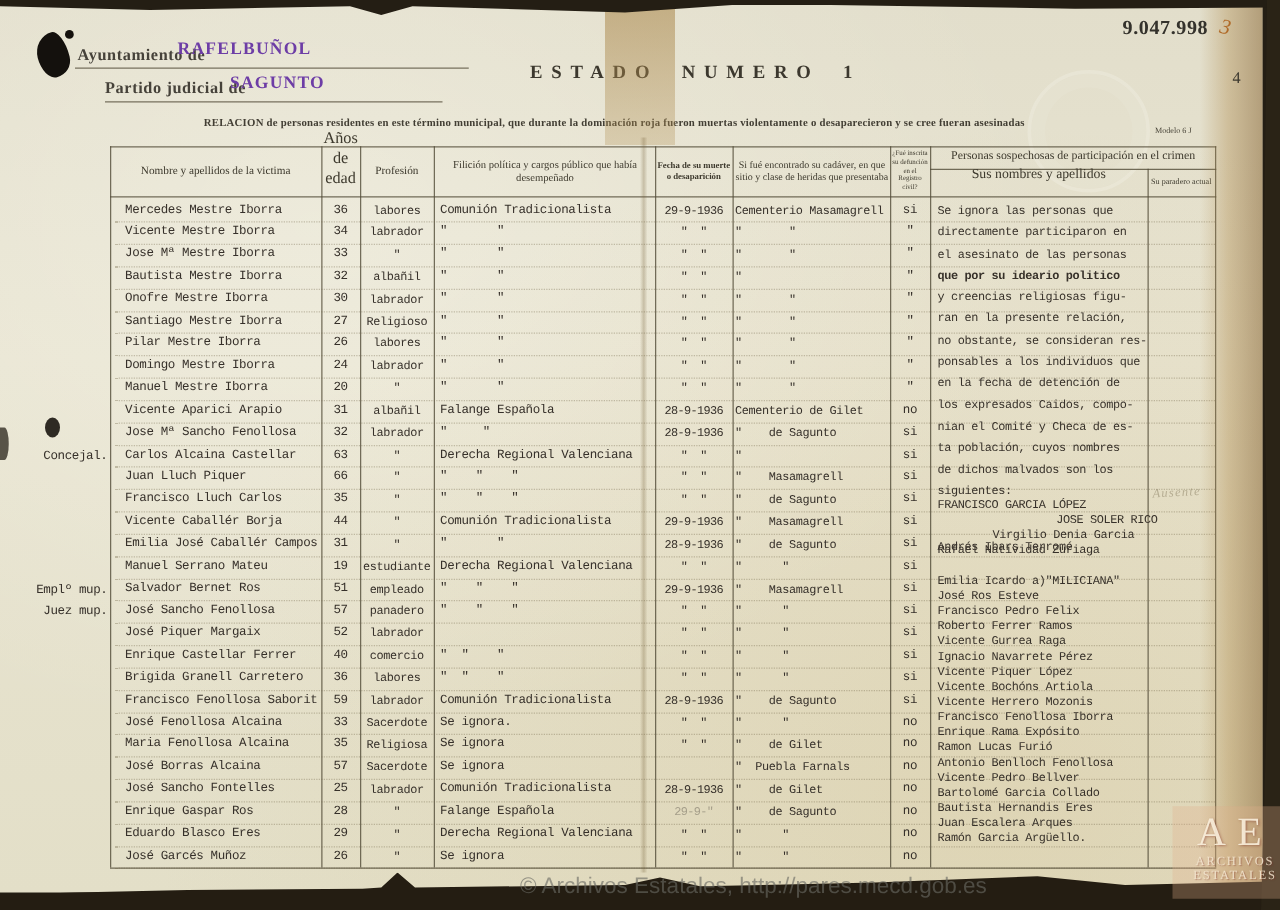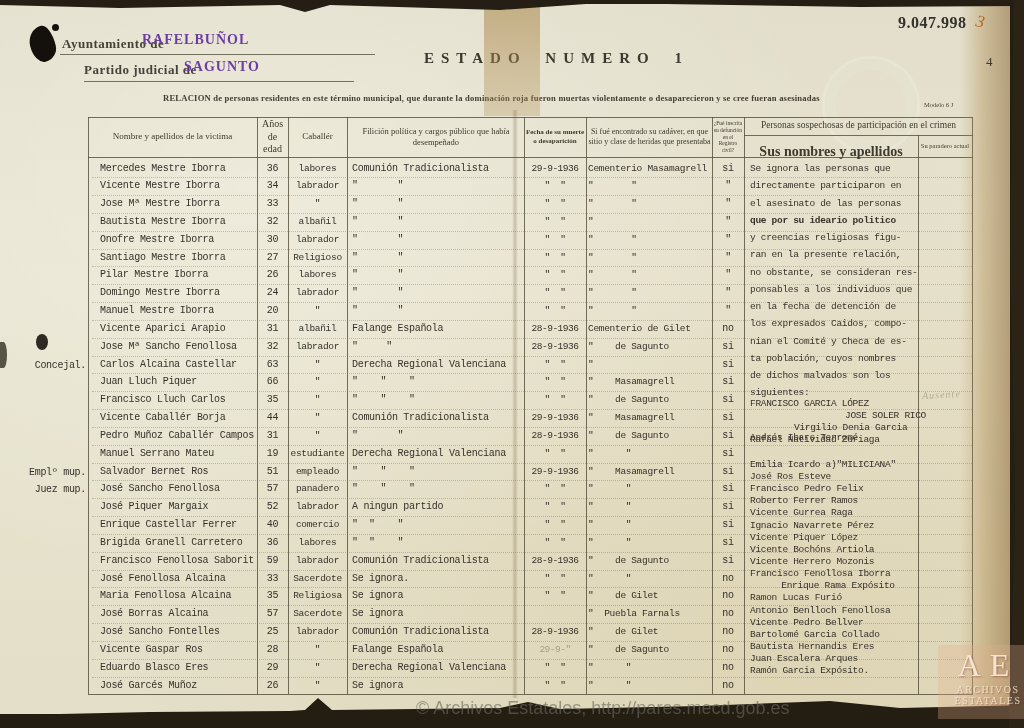--- a/index.html
+++ b/index.html
@@ -115,28 +115,28 @@
     <div class="vline" style="left:288px;"></div>
     <div class="vline" style="left:347px;"></div>
     <div class="vline" style="left:524px;"></div>
     <div class="vline" style="left:586px;"></div>
     <div class="vline" style="left:712px;"></div>
     <div class="vline" style="left:744px;"></div>
     <div class="vline" style="left:918px;top:131px;height:559px;"></div>
     <div class="vline" style="left:972px;"></div>
 
     <div class="th" style="left:92px;top:113px;width:161px;height:40px;font-size:9px;">Nombre y apellidos de la victima</div>
-    <div class="th" style="left:258px;top:113px;width:29px;height:40px;font-size:10px;">Años de edad</div>
-    <div class="th" style="left:289px;top:113px;width:57px;height:40px;font-size:9px;">Caballér</div>
+    <div class="th" style="left:258px;top:102px;width:29px;height:40px;font-size:13px;">Años de edad</div>
+    <div class="th" style="left:289px;top:113px;width:57px;height:40px;font-size:9px;">Profesión</div>
     <div class="th" style="left:352px;top:113px;width:168px;height:40px;font-size:8.5px;">Filición política y cargos público que había desempeñado</div>
     <div class="th" style="left:525px;top:113px;width:60px;height:40px;font-size:7px;font-weight:bold;">Fecha de su muerte o desaparición</div>
     <div class="th" style="left:588px;top:113px;width:123px;height:40px;font-size:8px;">Si fué encontrado su cadáver, en que sitio y clase de heridas que presentaba</div>
     <div class="th" style="left:713px;top:113px;width:30px;height:40px;font-size:5.5px;">¿Fué inscrita su defunción en el Registro civil?</div>
     <div class="th" style="left:744px;top:113px;width:229px;height:18px;font-size:9.5px;">Personas sospechosas de participación en el crimen</div>
-    <div class="th" style="left:748px;top:137px;width:166px;height:22px;font-size:14px;font-weight:bold;">Sus nombres y apellidos</div>
+    <div class="th" style="left:748px;top:125px;width:166px;height:22px;font-size:11px;font-weight:normal;">Sus nombres y apellidos</div>
     <div class="th" style="left:918px;top:131px;width:54px;height:22px;font-size:6.5px;">Su paradero actual</div>
 
     <div id="rows">
         <div class="trow" style="top: 155.5px;">
           <span class="leader"></span>
           <span class="cell c-name">Mercedes Mestre Iborra</span>
           <span class="cell c-age">36</span>
           <span class="cell c-prof">labores</span>
           <span class="cell c-fil">Comunión Tradicionalista</span>
           <span class="cell c-date">29-9-1936</span>
@@ -279,21 +279,21 @@
           <span class="cell c-name">Vicente Caballér Borja</span>
           <span class="cell c-age">44</span>
           <span class="cell c-prof">"</span>
           <span class="cell c-fil">Comunión Tradicionalista</span>
           <span class="cell c-date">29-9-1936</span>
           <span class="cell c-site">"    Masamagrell</span>
           <span class="cell c-reg">si</span>
         </div>
         <div class="trow" style="top: 422.95px;">
           <span class="leader"></span>
-          <span class="cell c-name">Pedro Muñoz Caballér Campos</span>
+          <span class="cell c-name">Emilia José Caballér Campos</span>
           <span class="cell c-age">31</span>
           <span class="cell c-prof">"</span>
           <span class="cell c-fil">"       "</span>
           <span class="cell c-date">28-9-1936</span>
           <span class="cell c-site">"    de Sagunto</span>
           <span class="cell c-reg">si</span>
         </div>
         <div class="trow" style="top: 440.78px;">
           <span class="leader"></span>
           <span class="cell c-name">Manuel Serrano Mateu</span>
@@ -324,21 +324,20 @@
           <span class="cell c-date">"  "</span>
           <span class="cell c-site">"      "</span>
           <span class="cell c-reg">si</span>
         </div>
         <div class="margin-note" style="top: 478.44px;">Juez mup.</div>
         <div class="trow" style="top: 494.27px;">
           <span class="leader"></span>
           <span class="cell c-name">José Piquer Margaix</span>
           <span class="cell c-age">52</span>
           <span class="cell c-prof">labrador</span>
-          <span class="cell c-fil">A ningun partido</span>
           <span class="cell c-date">"  "</span>
           <span class="cell c-site">"      "</span>
           <span class="cell c-reg">si</span>
         </div>
         <div class="trow" style="top: 512.1px;">
           <span class="leader"></span>
           <span class="cell c-name">Enrique Castellar Ferrer</span>
           <span class="cell c-age">40</span>
           <span class="cell c-prof">comercio</span>
           <span class="cell c-fil">"  "    "</span>
@@ -401,21 +400,21 @@
           <span class="cell c-name">José Sancho Fontelles</span>
           <span class="cell c-age">25</span>
           <span class="cell c-prof">labrador</span>
           <span class="cell c-fil">Comunión Tradicionalista</span>
           <span class="cell c-date">28-9-1936</span>
           <span class="cell c-site">"    de Gilet</span>
           <span class="cell c-reg">no</span>
         </div>
         <div class="trow" style="top: 636.91px;">
           <span class="leader"></span>
-          <span class="cell c-name">Vicente Gaspar Ros</span>
+          <span class="cell c-name">Enrique Gaspar Ros</span>
           <span class="cell c-age">28</span>
           <span class="cell c-prof">"</span>
           <span class="cell c-fil">Falange Española</span>
           <span class="cell c-date faint">29-9-"</span>
           <span class="cell c-site">"    de Sagunto</span>
           <span class="cell c-reg">no</span>
         </div>
         <div class="trow" style="top: 654.74px;">
           <span class="leader"></span>
           <span class="cell c-name">Eduardo Blasco Eres</span>
@@ -461,28 +460,28 @@
         <div class="sus-line" style="top: 454.75px;">Emilia Icardo a)"MILICIANA"</div>
         <div class="sus-line" style="top: 466.9px;">José Ros Esteve</div>
         <div class="sus-line" style="top: 479.05px;">Francisco Pedro Felix</div>
         <div class="sus-line" style="top: 491.2px;">Roberto Ferrer Ramos</div>
         <div class="sus-line" style="top: 503.35px;">Vicente Gurrea Raga</div>
         <div class="sus-line" style="top: 515.5px;">Ignacio Navarrete Pérez</div>
         <div class="sus-line" style="top: 527.65px;">Vicente Piquer López</div>
         <div class="sus-line" style="top: 539.8px;">Vicente Bochóns Artiola</div>
         <div class="sus-line" style="top: 551.95px;">Vicente Herrero Mozonis</div>
         <div class="sus-line" style="top: 564.1px;">Francisco Fenollosa Iborra</div>
-        <div class="sus-line" style="top: 576.25px; text-align: center;">Enrique Rama Expósito</div>
+        <div class="sus-line" style="top: 576.25px;">Enrique Rama Expósito</div>
         <div class="sus-line" style="top: 588.4px;">Ramon Lucas Furió</div>
         <div class="sus-line" style="top: 600.55px;">Antonio Benlloch Fenollosa</div>
         <div class="sus-line" style="top: 612.7px;">Vicente Pedro Bellver</div>
         <div class="sus-line" style="top: 624.85px;">Bartolomé Garcia Collado</div>
         <div class="sus-line" style="top: 637px;">Bautista Hernandis Eres</div>
         <div class="sus-line" style="top: 649.15px;">Juan Escalera Arques</div>
-        <div class="sus-line" style="top: 661.3px;">Ramón Garcia Expósito.</div>
+        <div class="sus-line" style="top: 661.3px;">Ramón Garcia Argüello.</div>
       </div>
     <div id="pencil-note">Ausente</div>
 
     <div class="tape-top"></div>
     <div class="fold-line"></div>
     <div class="strip-right"></div>
   </div>
 
   <div class="tear-top"></div>
   <div class="tear-bottom"></div>

